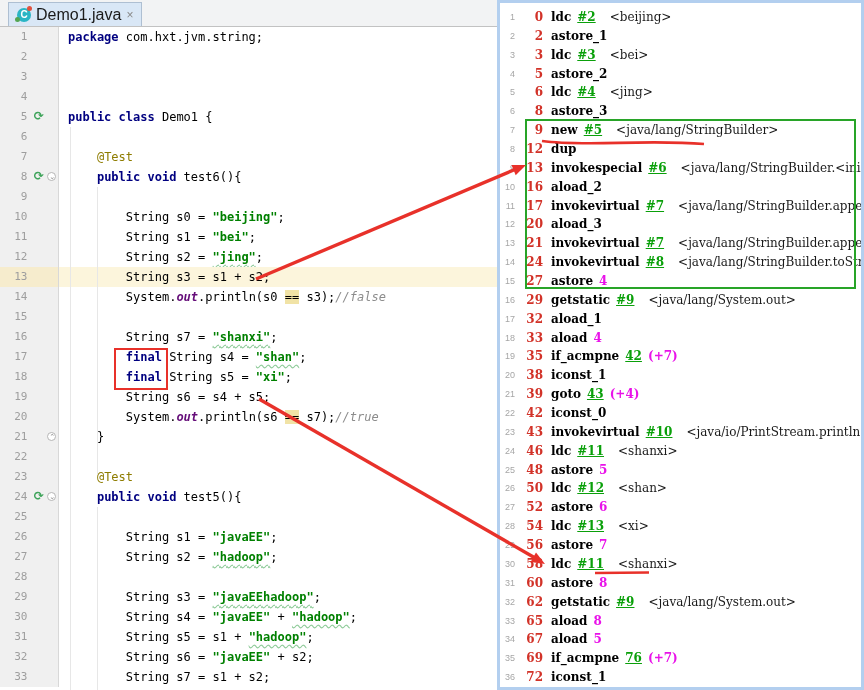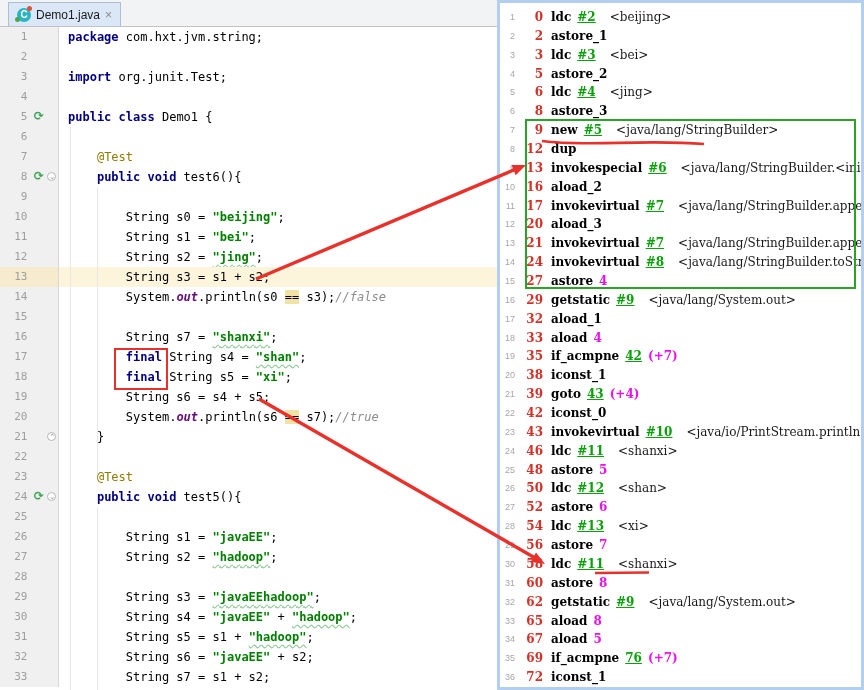--- a/index.html
+++ b/index.html
@@ -5,21 +5,21 @@
   html,body { margin:0; padding:0; background:#ffffff; }
   .stage { position:relative; width:864px; height:690px; background:#ffffff;
            font-family:"Liberation Sans",sans-serif; overflow:hidden; }
 
   
   .tabbar { position:absolute; left:0; top:0; width:497px; height:26px;
             background:#f2f3f4; border-bottom:1px solid #c2c2c2; z-index:1; }
   .tab { position:absolute; left:8px; top:2px; height:23px; background:#d9e7f6;
          border:1px solid #aebfd2; border-bottom:none;
          display:flex; align-items:center; gap:5px; padding:0 8px; }
-  .tab-label { font-size:12px; color:#1a1a1a; }
+  .tab-label { font-size:16px; color:#1a1a1a; }
   .classicon { position:relative; width:14px; height:14px; border-radius:50%;
                background:#2ab5c4; color:#fff; font:bold 10px/14px "Liberation Sans",sans-serif;
                text-align:center; }
   .classicon::after { content:""; position:absolute; right:-1px; top:-2px; width:5px; height:5px;
                border-radius:50%; background:#e0523e; }
   .classicon::before { content:""; position:absolute; left:-2px; bottom:0; width:5px; height:5px;
                border-radius:50%; background:#53a552; }
   .tab-close { color:#8a8a8a; font-size:12px; line-height:12px; cursor:pointer; }
 
   
@@ -103,21 +103,20 @@
             <span class="fold"></span>
           </div>
           <pre class="codeline"></pre>
         </div>
         <div class="ed-row">
           <div class="gut">
             <span class="ln">3</span>
             <span class="ico"></span>
             <span class="fold"></span>
           </div>
-          <pre class="codeline"><span class="tk-kw">import</span><span class="tk-p"> org.junit.Test;</span></pre>
         </div>
         <div class="ed-row">
           <div class="gut">
             <span class="ln">4</span>
             <span class="ico"></span>
             <span class="fold"></span>
           </div>
           <pre class="codeline"></pre>
         </div>
         <div class="ed-row">

